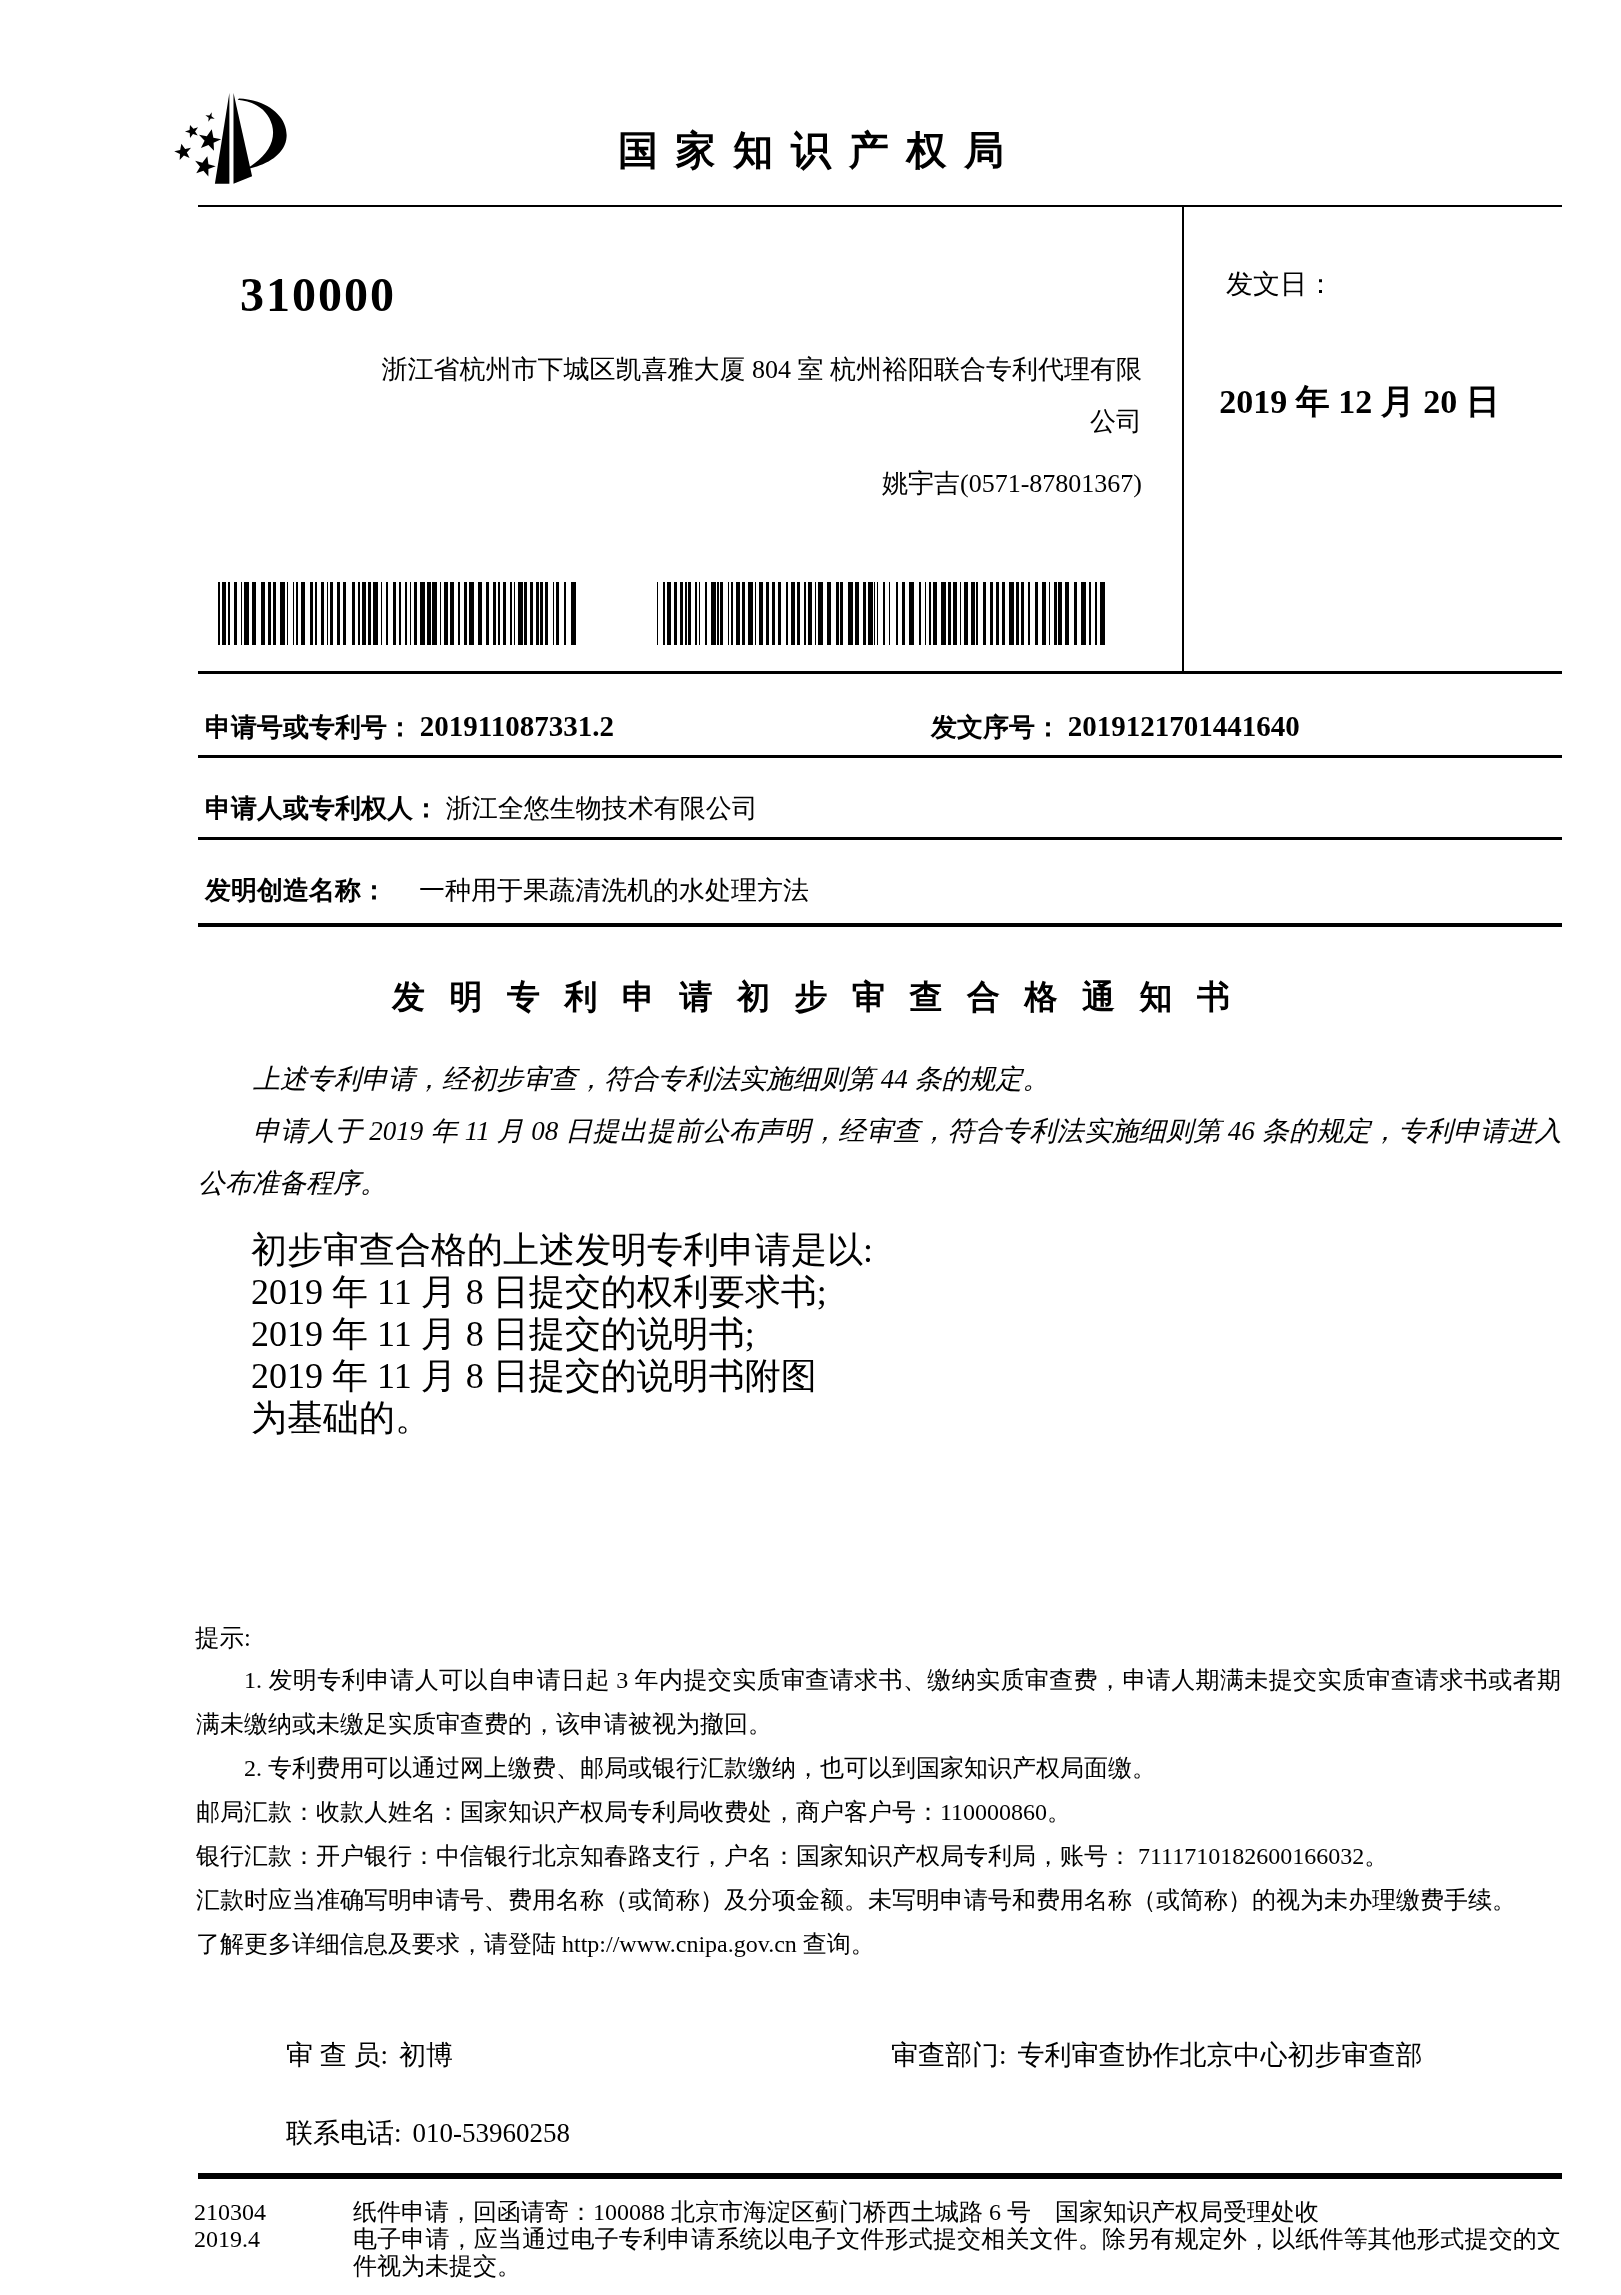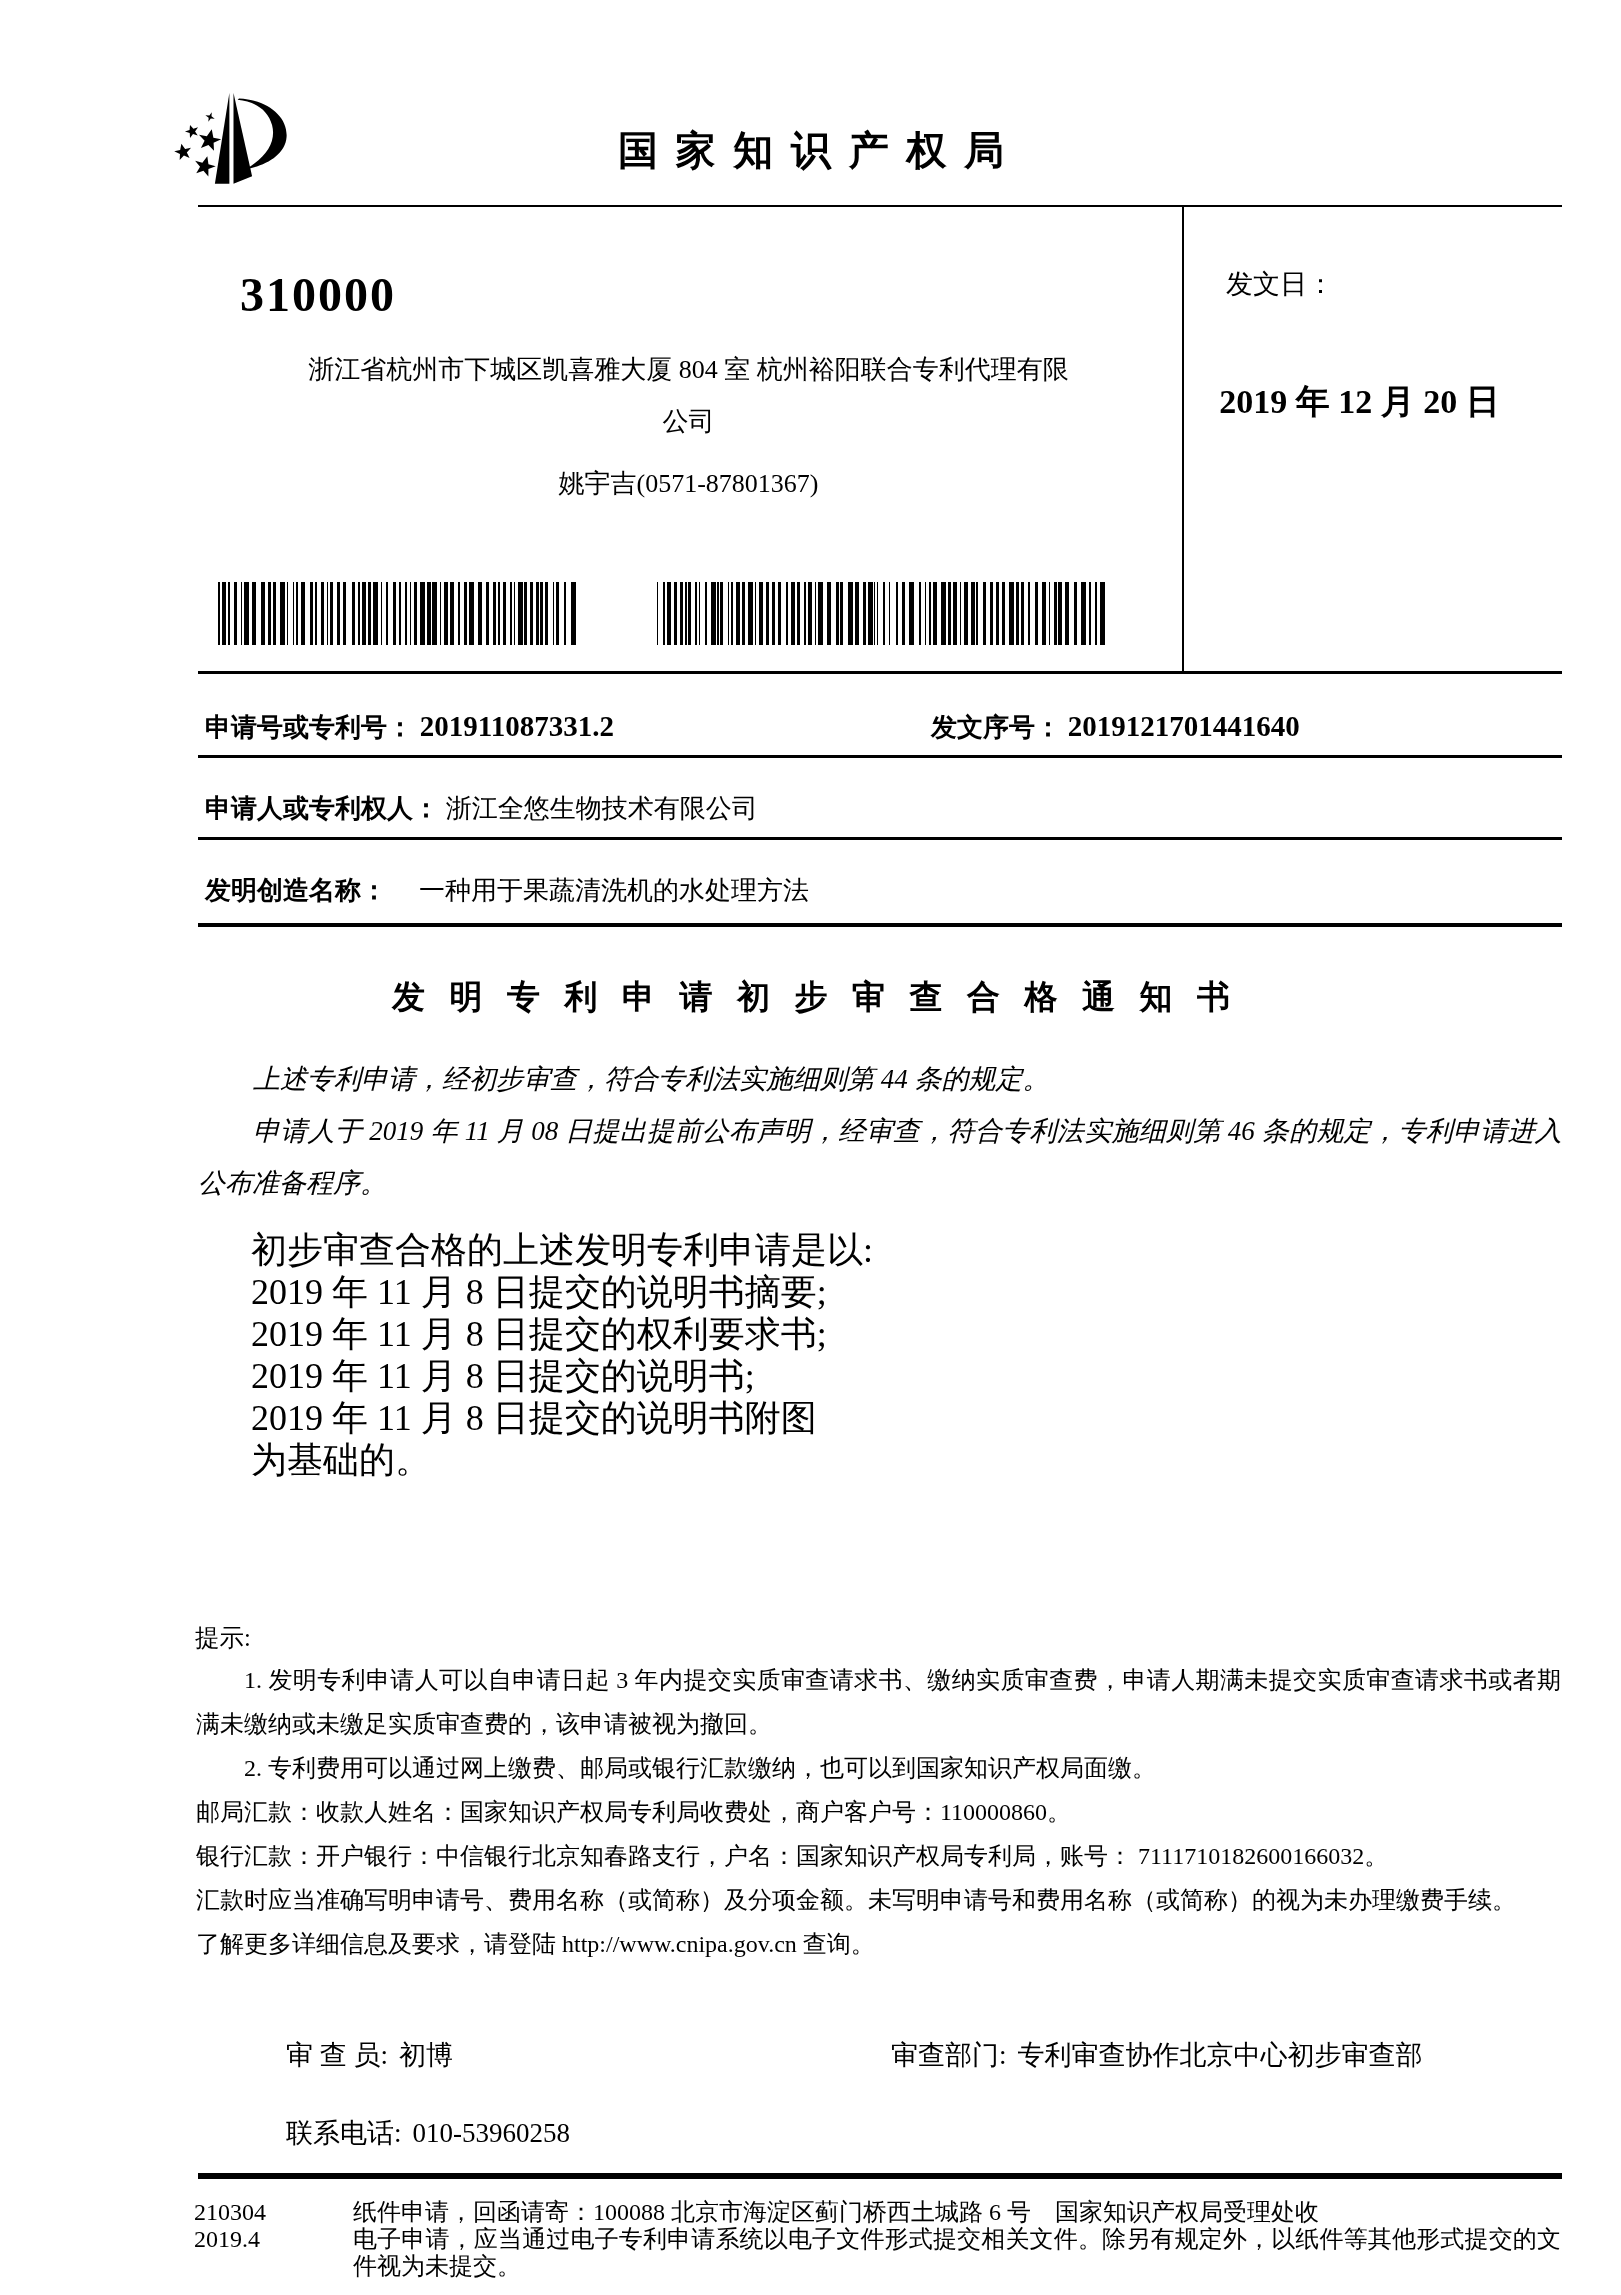--- a/index.html
+++ b/index.html
@@ -13,21 +13,21 @@
   #hr-2{top:755px;height:2.7px;}
   #hr-3{top:837px;height:2.7px;}
   #hr-4{top:923px;height:4.1px;}
   #hr-footer{top:2173px;height:5.5px;}
 
   #logo{left:172px;top:86px;width:123px;height:102px;}
   #agency{left:0;right:0;top:123px;text-align:center;font-size:40px;font-weight:bold;
           letter-spacing:17.7px;text-indent:17.7px;}
 
   #postcode{left:240px;top:267px;font-size:48px;font-weight:bold;letter-spacing:2px;}
-  #address{left:235px;top:344px;width:907px;text-align:center;font-size:26px;line-height:52px;}
+  #address{left:235px;top:344px;width:907px;text-align:right;font-size:26px;line-height:52px;}
   #address .contact{margin-top:9.5px;}
 
   #dispatch-label{left:1226px;top:266px;font-size:27px;}
   #dispatch-date{left:1184px;top:379px;width:351px;text-align:center;font-size:34px;font-weight:bold;}
 
   .barcode{position:absolute;top:582px;height:63px;}
   #barcode-1{left:218px;width:361px;}
   #barcode-2{left:657px;width:447px;}
   .barcode i{position:absolute;top:0;bottom:0;background:#000;}
 
@@ -265,21 +265,20 @@
 
   <div id="notice-title" class="abs">发明专利申请初步审查合格通知书</div>
 
   <div id="paras" class="abs">
     <p>上述专利申请，经初步审查，符合专利法实施细则第 44 条的规定。</p>
     <p>申请人于 2019 年 11 月 08 日提出提前公布声明，经审查，符合专利法实施细则第 46 条的规定，专利申请进入公布准备程序。</p>
   </div>
 
   <div id="basis" class="abs">
     <p>初步审查合格的上述发明专利申请是以:</p>
-    <p>2019 年 11 月 8 日提交的说明书摘要;</p>
     <p>2019 年 11 月 8 日提交的权利要求书;</p>
     <p>2019 年 11 月 8 日提交的说明书;</p>
     <p>2019 年 11 月 8 日提交的说明书附图</p>
     <p>为基础的。</p>
   </div>
 
   <div id="tip-label" class="abs">提示:</div>
   <div id="hints" class="abs">
     <p class="indent">1. 发明专利申请人可以自申请日起 3 年内提交实质审查请求书、缴纳实质审查费，申请人期满未提交实质审查请求书或者期满未缴纳或未缴足实质审查费的，该申请被视为撤回。</p>
     <p class="indent">2. 专利费用可以通过网上缴费、邮局或银行汇款缴纳，也可以到国家知识产权局面缴。</p>

